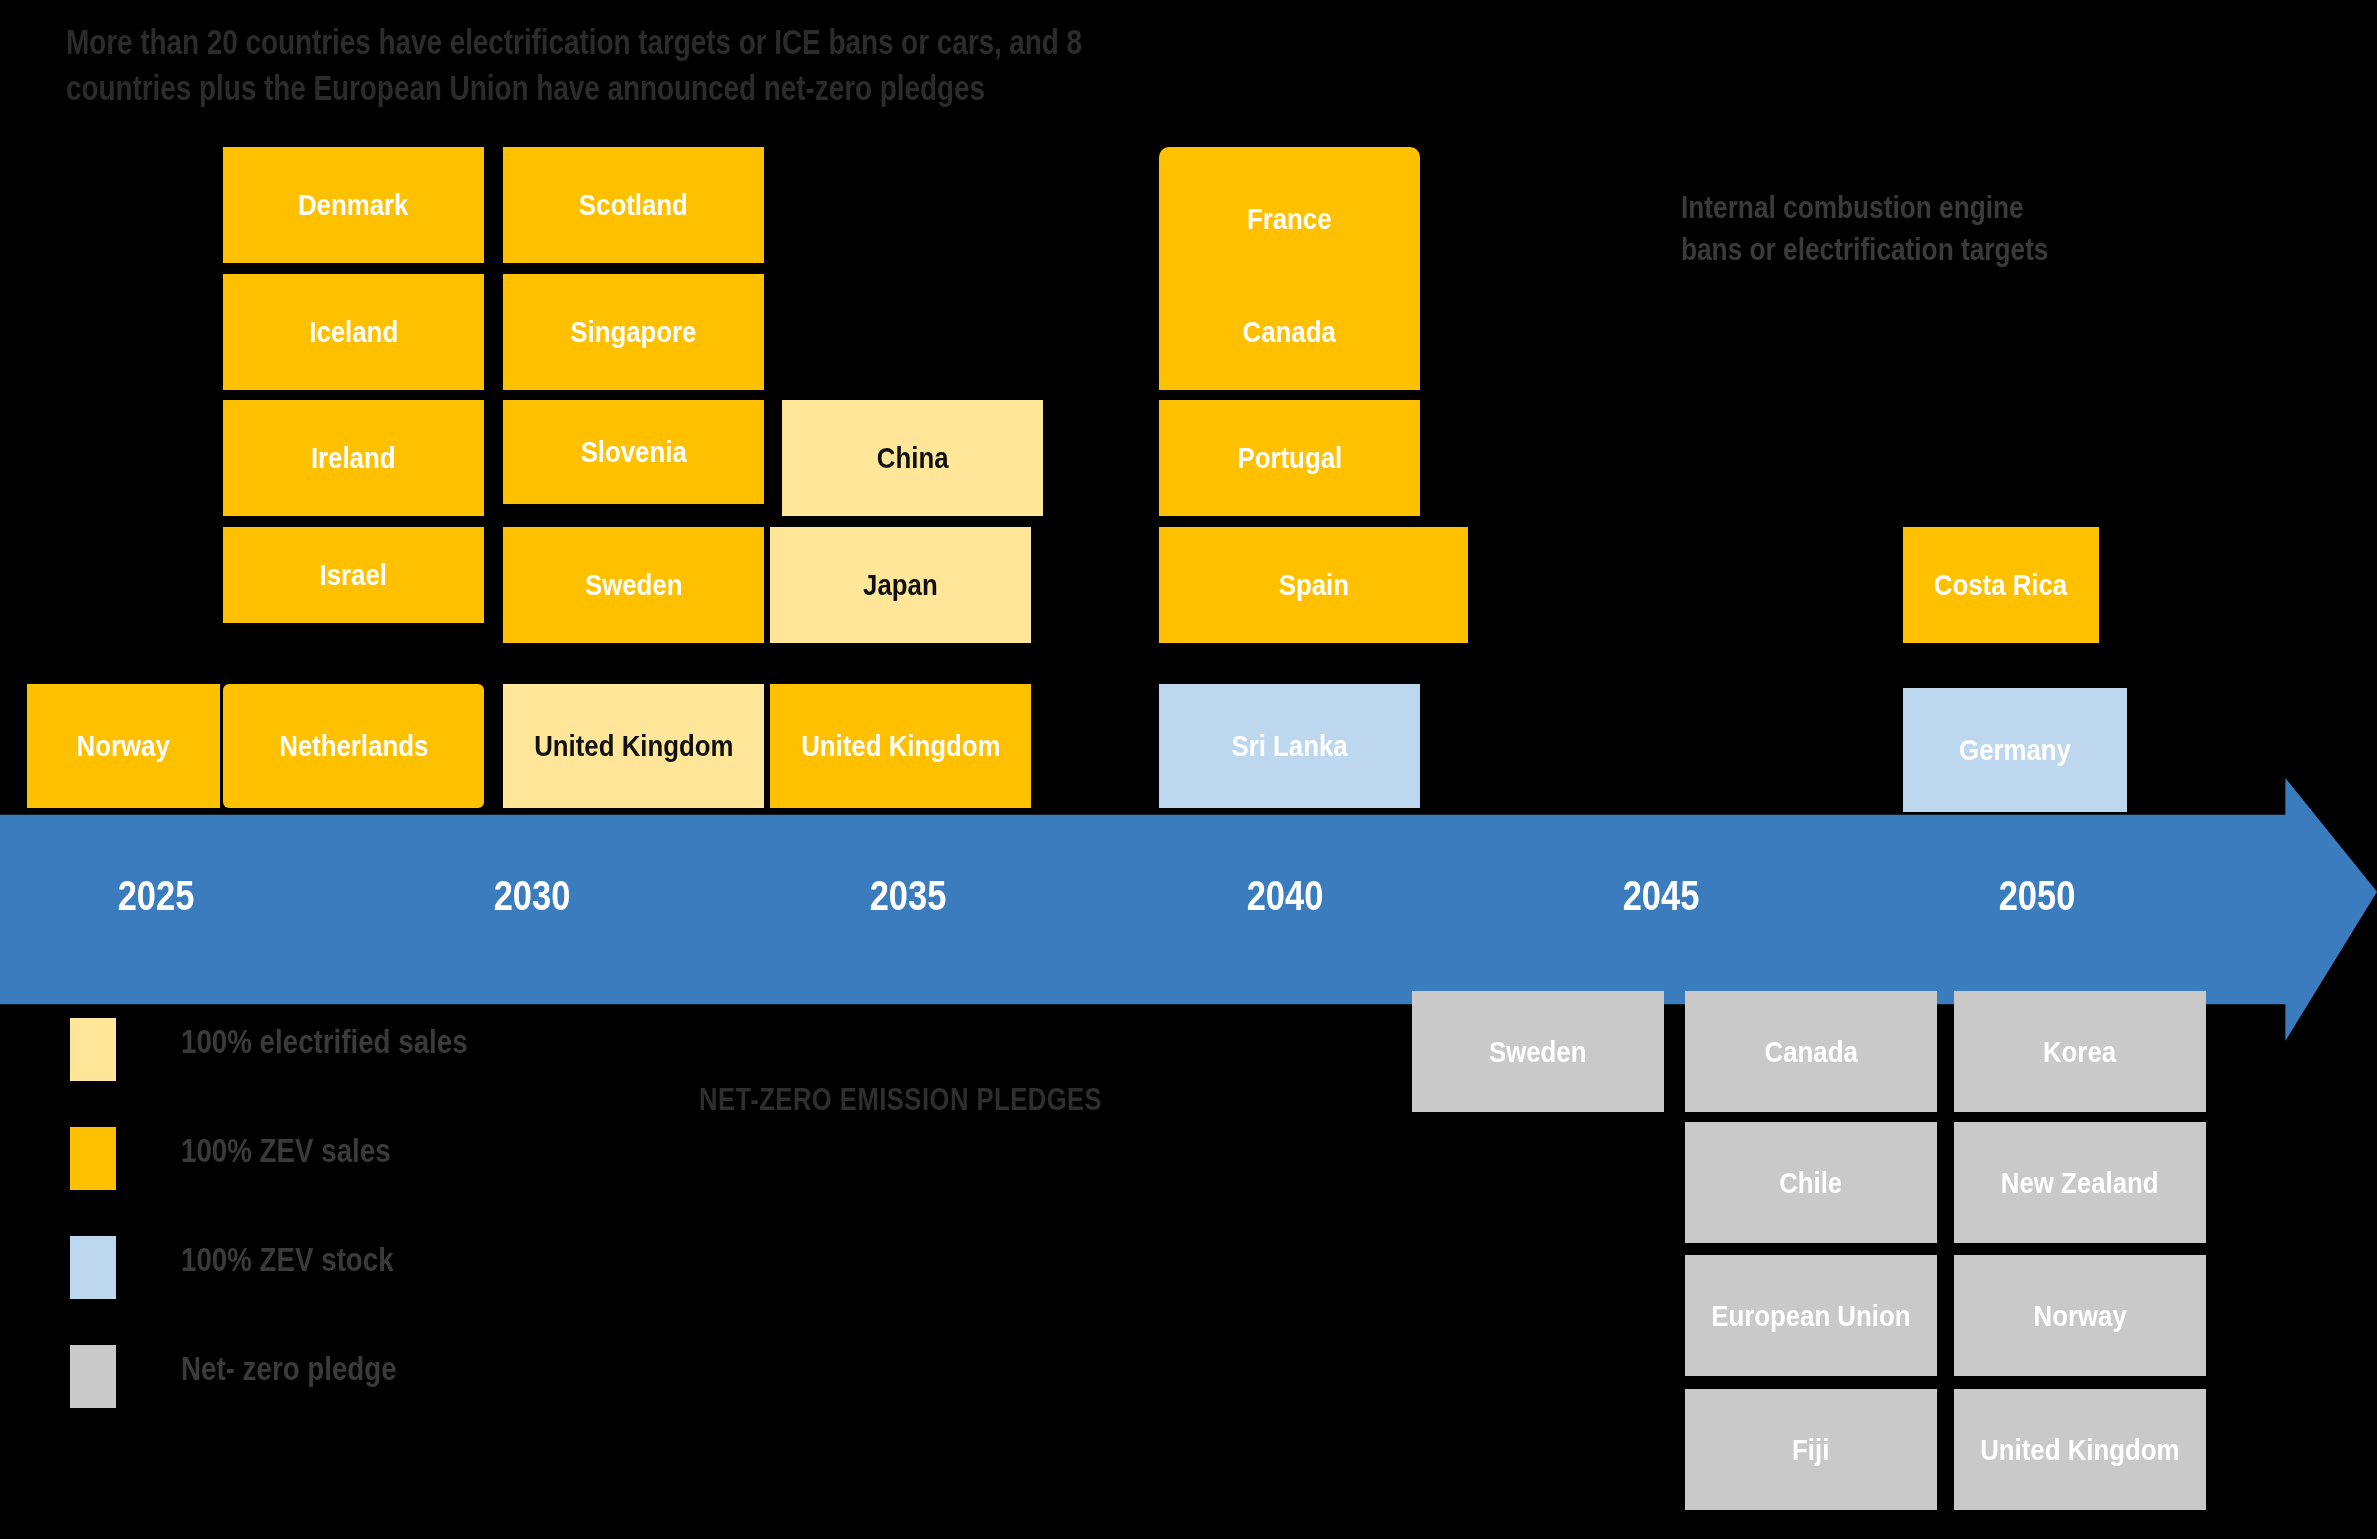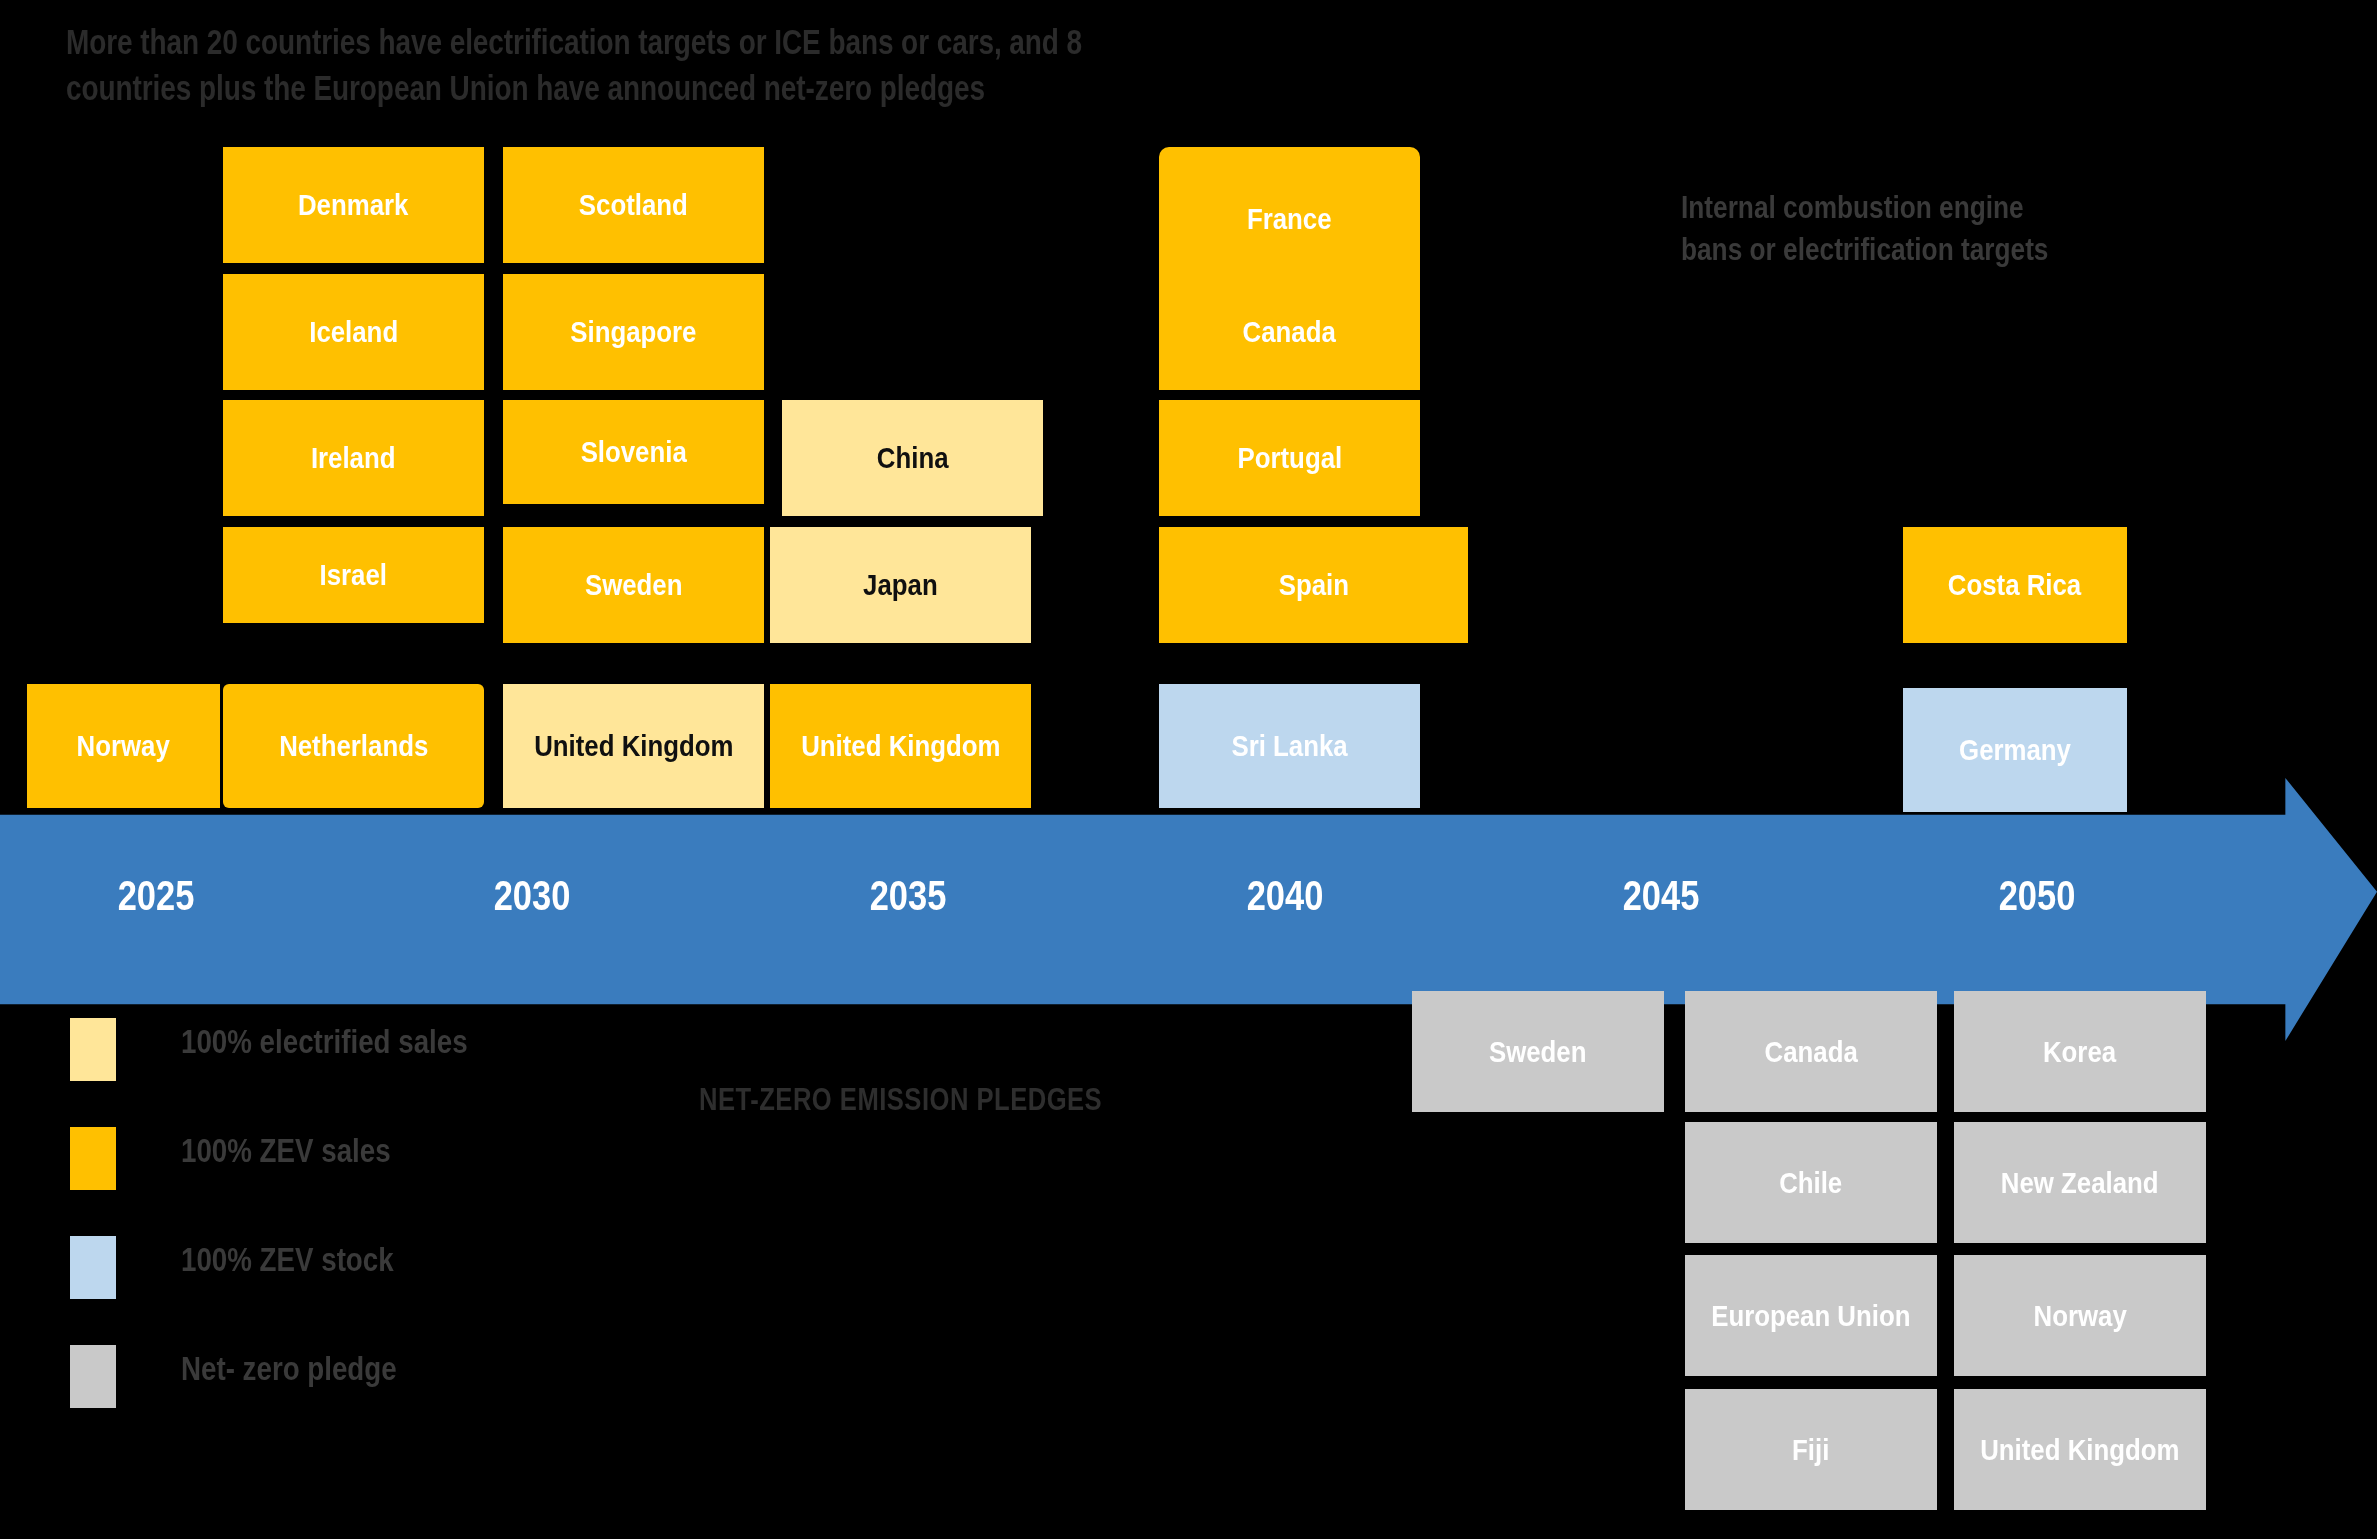--- a/index.html
+++ b/index.html
@@ -138,21 +138,21 @@
     </div>
     <div class="cbox t-zev" style="left: 1159px; top: 400px; width: 261px; height: 116px;">
       <span>Portugal</span>
     </div>
     <div class="cbox t-zev" style="left: 1159px; top: 527px; width: 309px; height: 116px;">
       <span>Spain</span>
     </div>
     <div class="cbox t-stock" style="left: 1159px; top: 684px; width: 261px; height: 124px;">
       <span>Sri Lanka</span>
     </div>
-    <div class="cbox t-zev" style="left: 1903px; top: 527px; width: 224px; height: 116px;">
+    <div class="cbox t-zev" style="left: 1903px; top: 527px; width: 196px; height: 116px;">
       <span>Costa Rica</span>
     </div>
     <div class="cbox t-stock" style="left: 1903px; top: 688px; width: 224px; height: 124px;">
       <span>Germany</span>
     </div>
   </div>
 
 <div id="timeline">
   <svg width="2377" height="263" viewBox="0 0 3761 416">
     <polygon points="0,58 3616,58 3616,0 3761,180 3616,416 3616,358 0,358" fill="#3A7CBE"></polygon>

